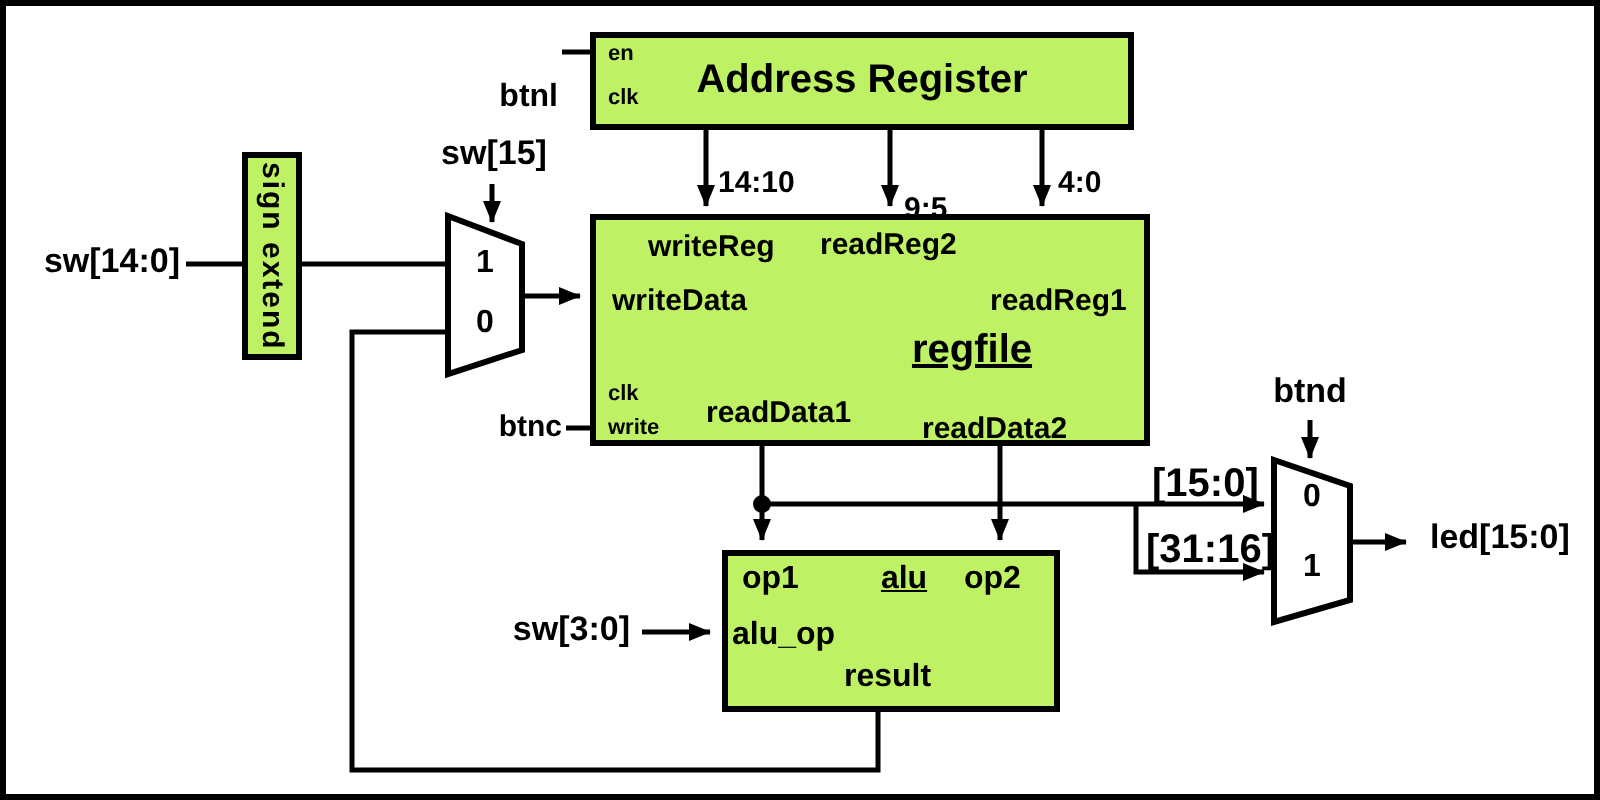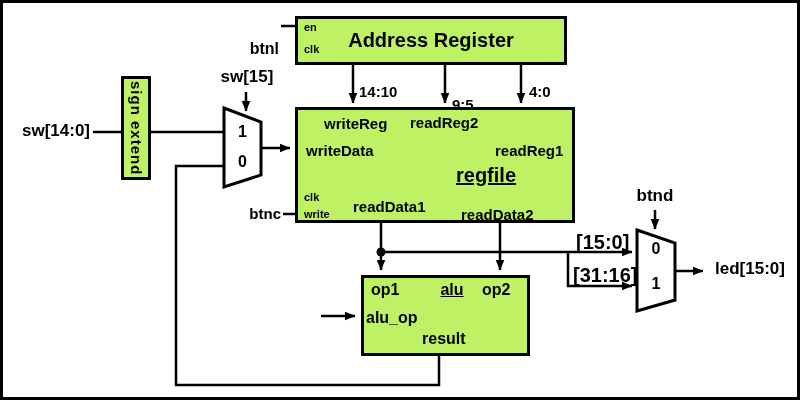--- a/index.html
+++ b/index.html
@@ -97,18 +97,19 @@
   <div class="lbl f16 ctr" style="left:634px;top:238px;width:38px;">0</div>
   <div class="lbl f16 ctr" style="left:634px;top:273px;width:38px;">1</div>
 
   <div class="lbl f16 rgt" style="left:234px;top:14px;width:42px;margin-top:24px;">btnl</div>
   <div class="lbl f15" style="left:356px;top:81px;">14:10</div>
   <div class="lbl f15" style="left:449px;top:81px;margin-top:13px;">9:5</div>
   <div class="lbl f15" style="left:526px;top:81px;">4:0</div>
   <div class="lbl f17 ctr" style="left:208px;top:65px;width:72px;">sw[15]</div>
   <div class="lbl f17 rgt" style="left:2px;top:119px;width:85px;">sw[14:0]</div>
   <div class="lbl f15 rgt" style="left:236px;top:203px;width:42px;">btnc</div>
+  <div class="lbl f17 rgt" style="left:238px;top:303px;width:74px;">sw[3:0]</div>
   <div class="lbl f17 ctr" style="left:628px;top:184px;width:48px;">btnd</div>
   <div class="lbl f14" style="left:573px;top:229px;">[15:0]</div>
   <div class="lbl f14" style="left:570px;top:262px;">[31:16]</div>
   <div class="lbl f17" style="left:712px;top:257px;">led[15:0]</div>
 
 </div>
 
 </body></html>

